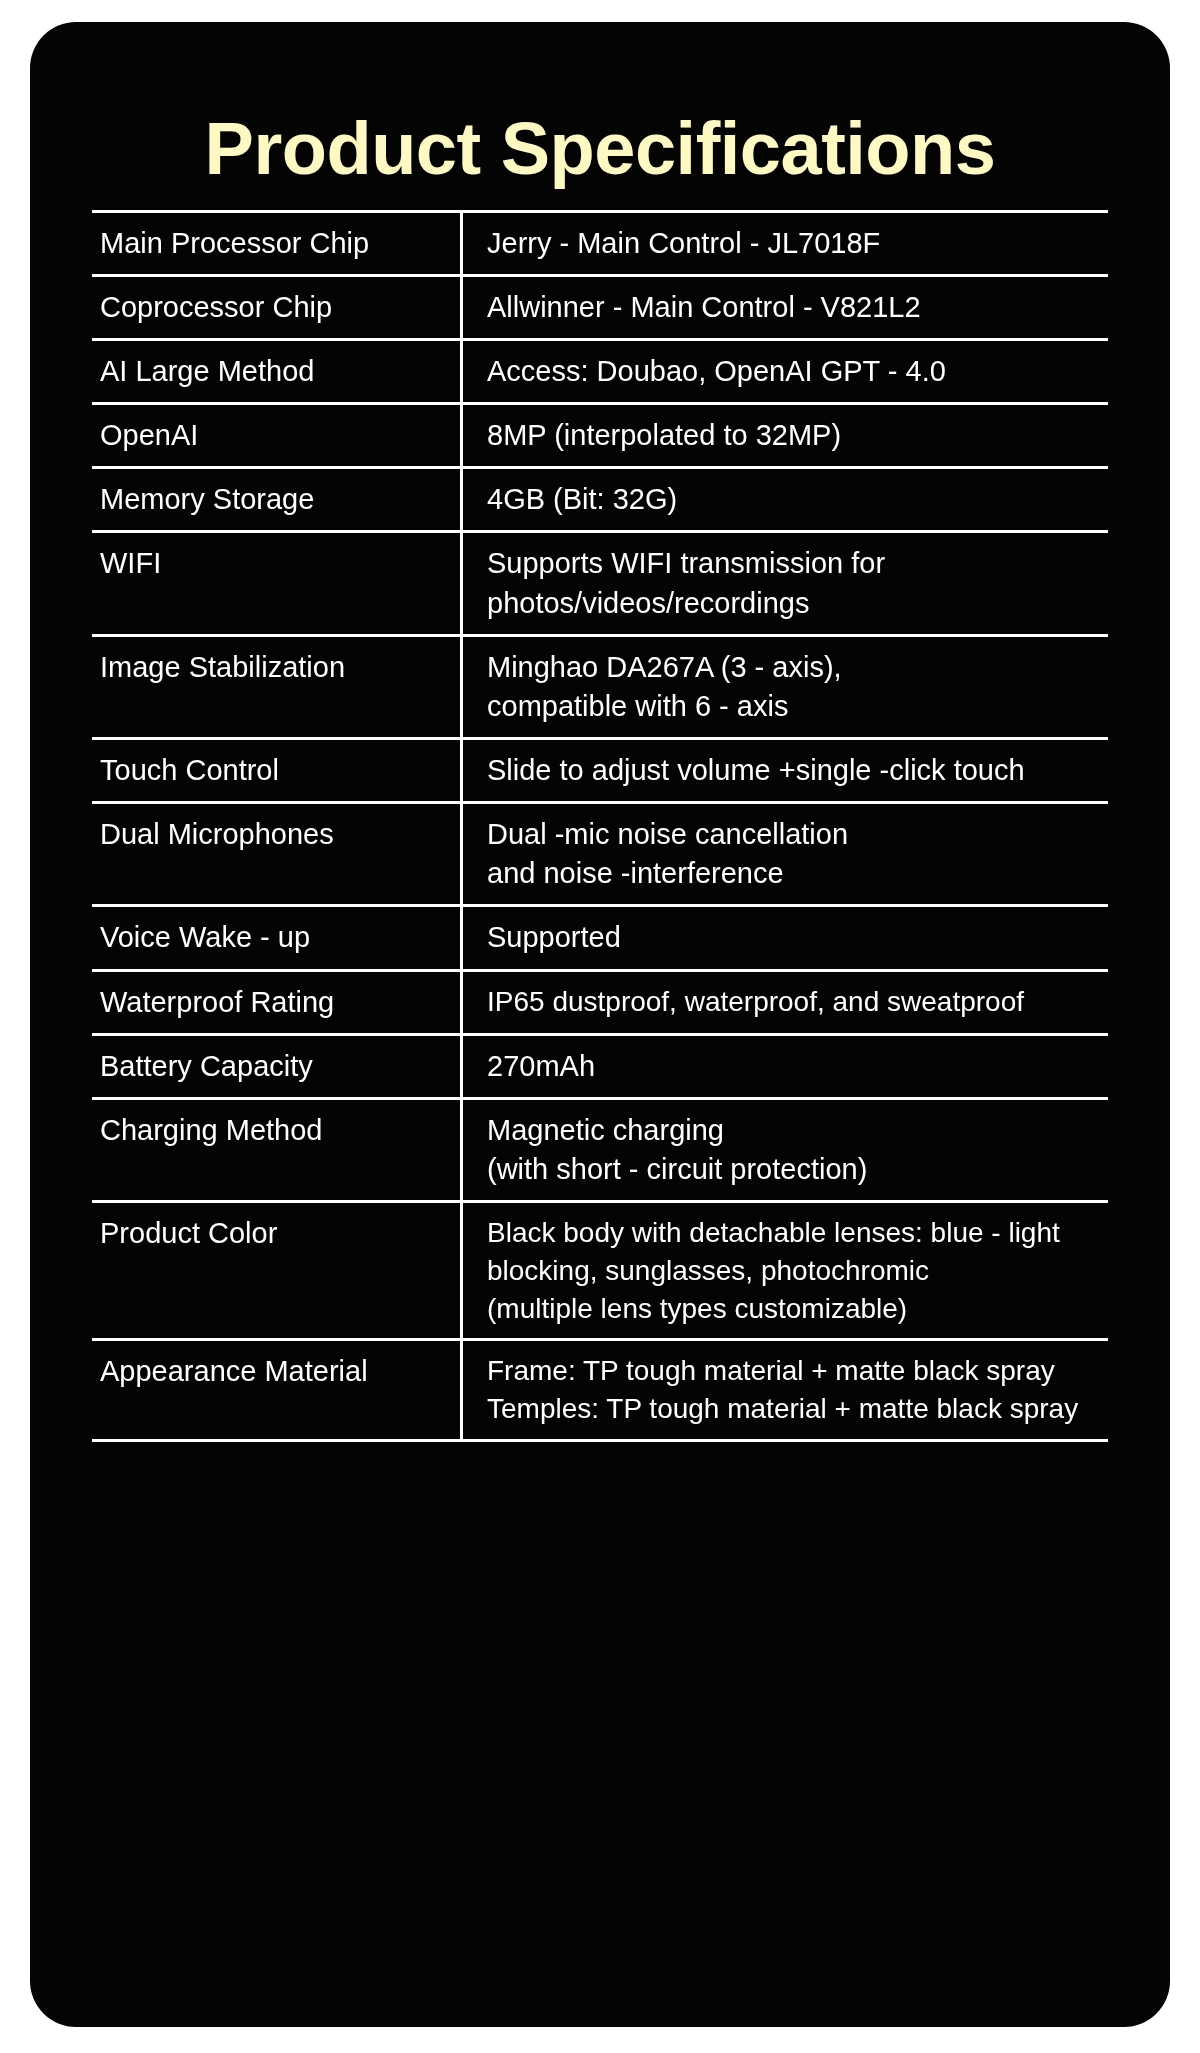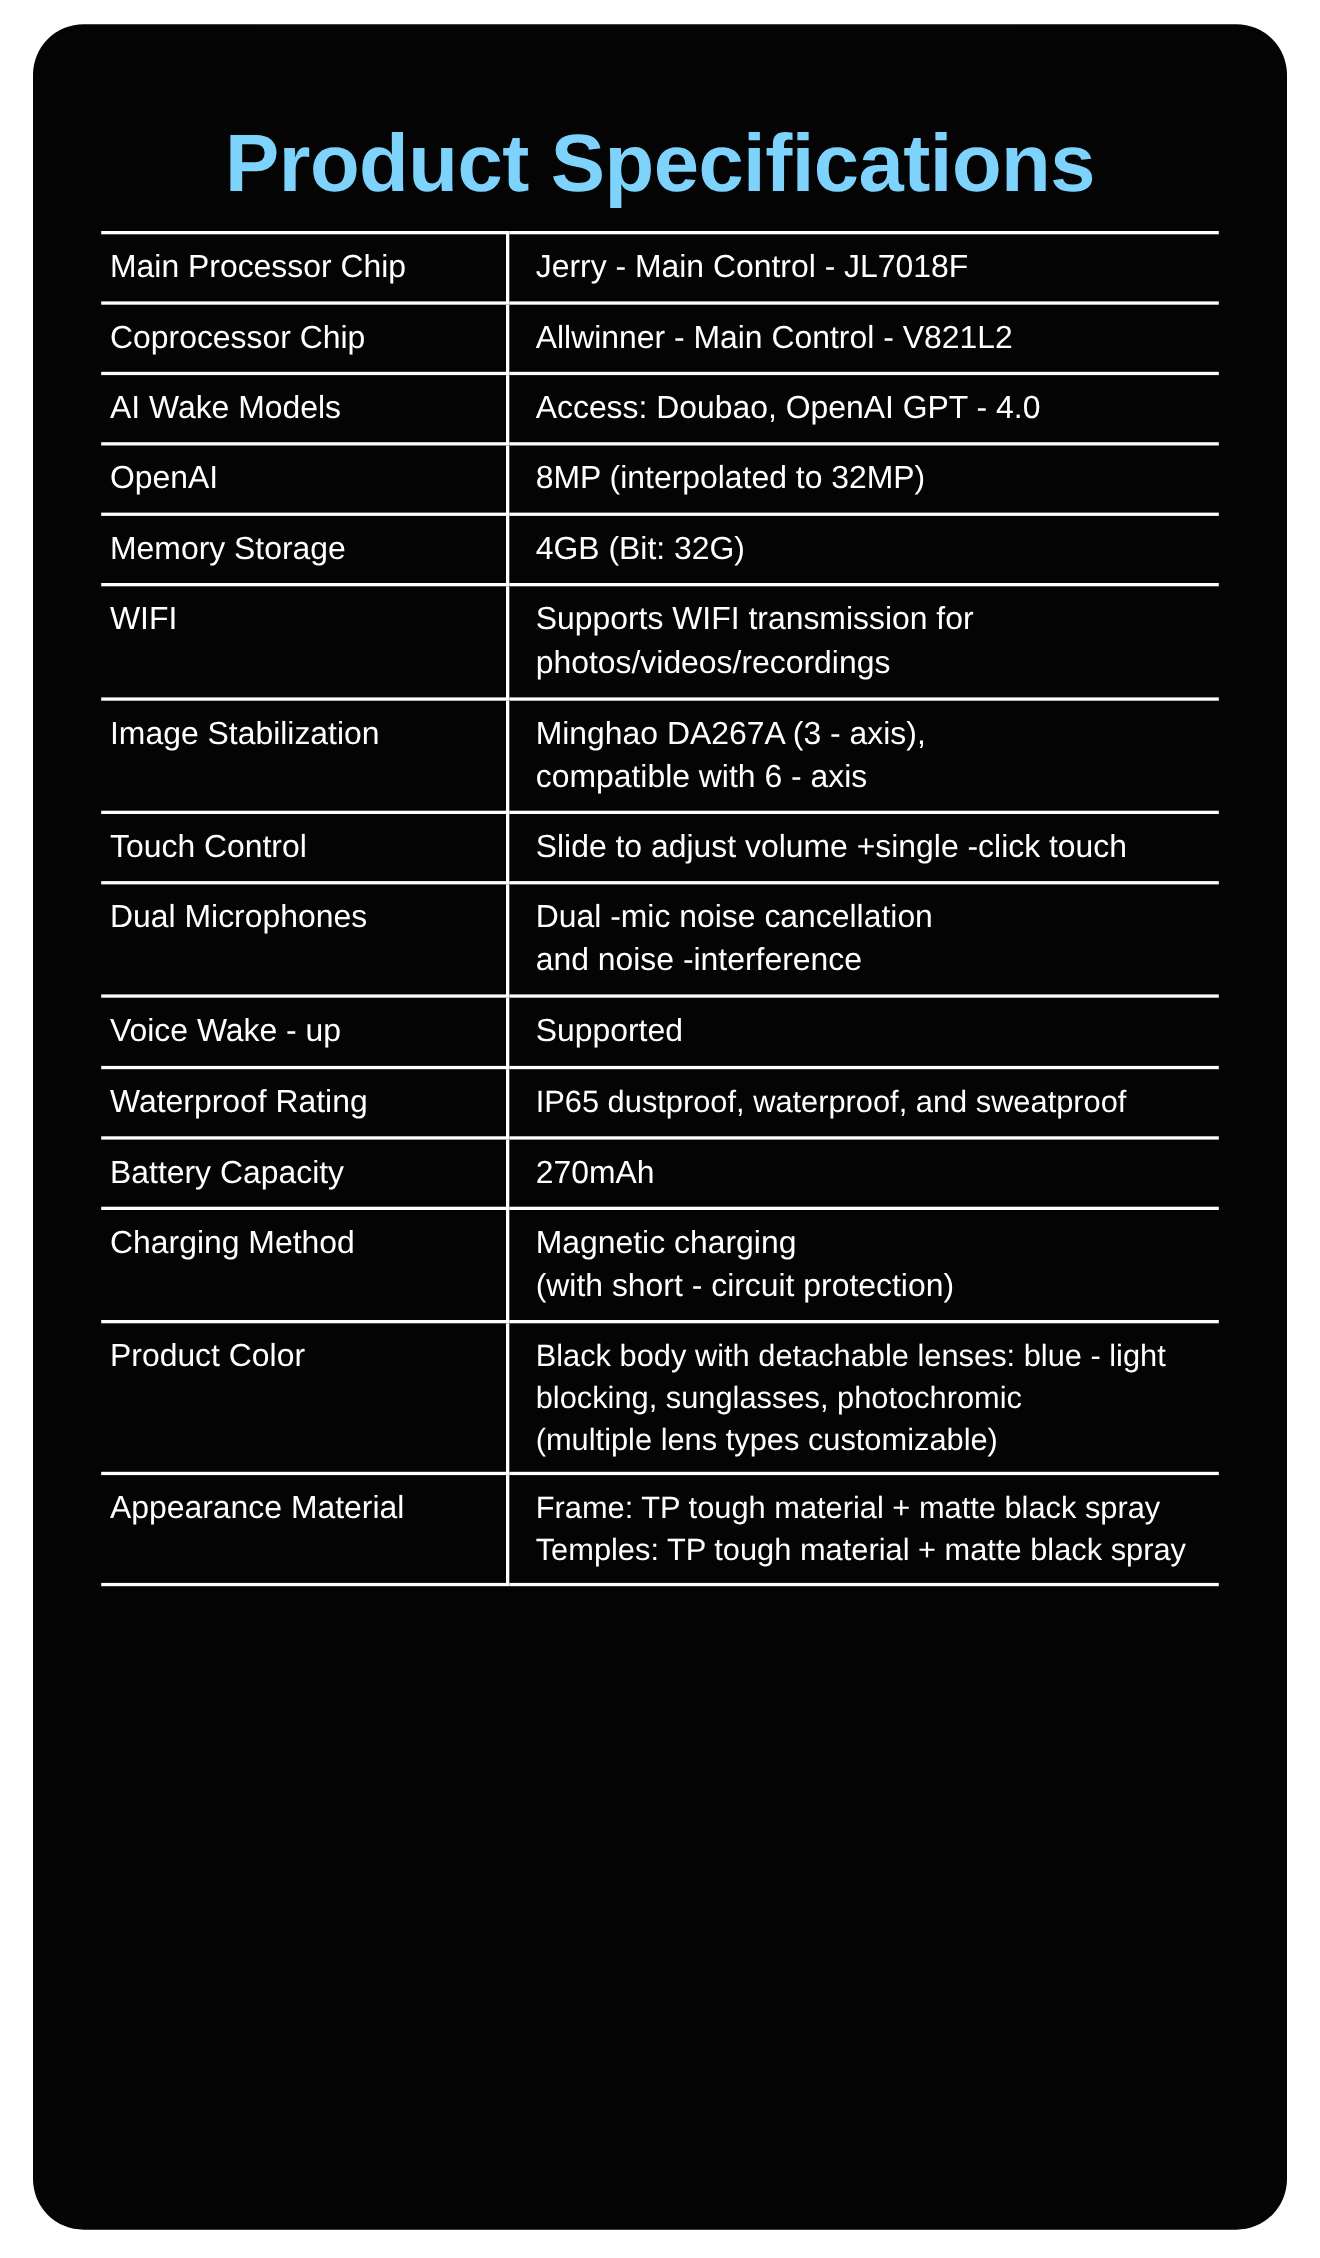--- a/index.html
+++ b/index.html
@@ -24,21 +24,21 @@
     width: 100%;
     height: 100%;
     background: #040404;
     border-radius: 46px;
     box-sizing: border-box;
     padding: 58px 62px 40px 62px;
     display: flex;
     flex-direction: column;
   }
   .title {
-    color: #7dd3fc;
+    color: #fef9c3;
     font-size: 74px;
     font-weight: bold;
     letter-spacing: -0.5px;
     text-align: center;
     margin: 30px 0 22px 0;
     line-height: 1.05;
   }
   table.spec {
     width: 100%;
     border-collapse: collapse;
@@ -95,21 +95,21 @@
         </tr>
 
         <tr>
           <td class="label">Coprocessor Chip</td>
           <td class="value">
             <span class="ln">Allwinner - Main Control - V821L2</span>
           </td>
         </tr>
 
         <tr>
-          <td class="label">AI Wake Models</td>
+          <td class="label">AI Large Method</td>
           <td class="value">
             <span class="ln">Access: Doubao, OpenAI GPT - 4.0</span>
           </td>
         </tr>
 
         <tr>
           <td class="label">OpenAI</td>
           <td class="value">
             <span class="ln">8MP (interpolated to 32MP)</span>
           </td>

